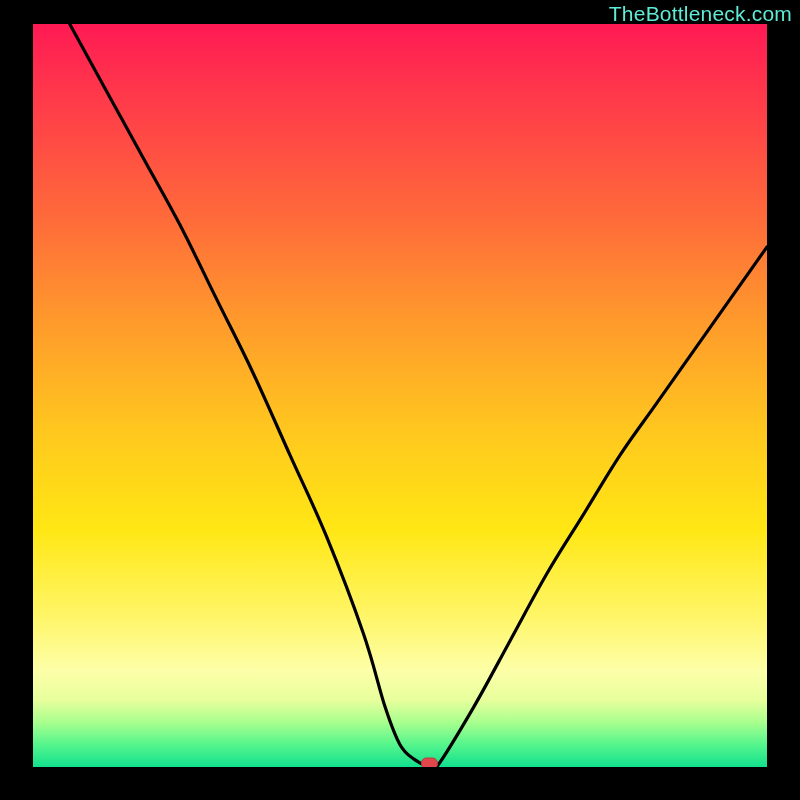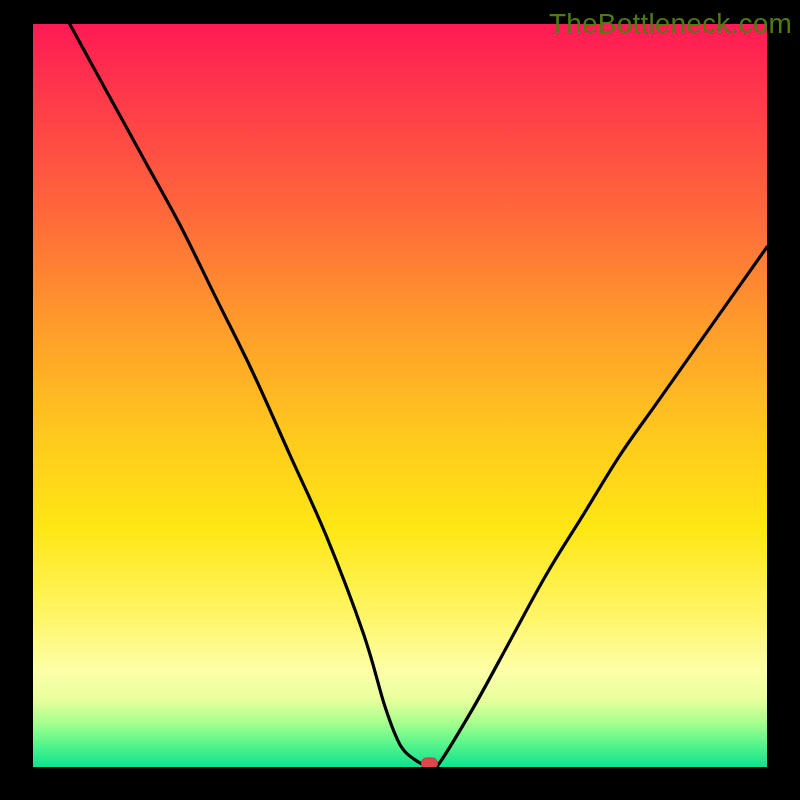--- a/index.html
+++ b/index.html
@@ -12,24 +12,24 @@
     overflow: hidden;
   }
   .frame {
     position: relative;
     width: 800px;
     height: 800px;
     background: #000;
   }
   .watermark {
     position: absolute;
-    top: 8px;
+    top: 2px;
     right: 8px;
-    color: #4d7c0f;
-    font-size: 28px;
+    color: #5eead4;
+    font-size: 21px;
     font-weight: 500;
     letter-spacing: 0.2px;
     z-index: 10;
   }
   
   .plot {
     position: absolute;
     left: 33px;
     top: 24px;
     width: 734px;   

